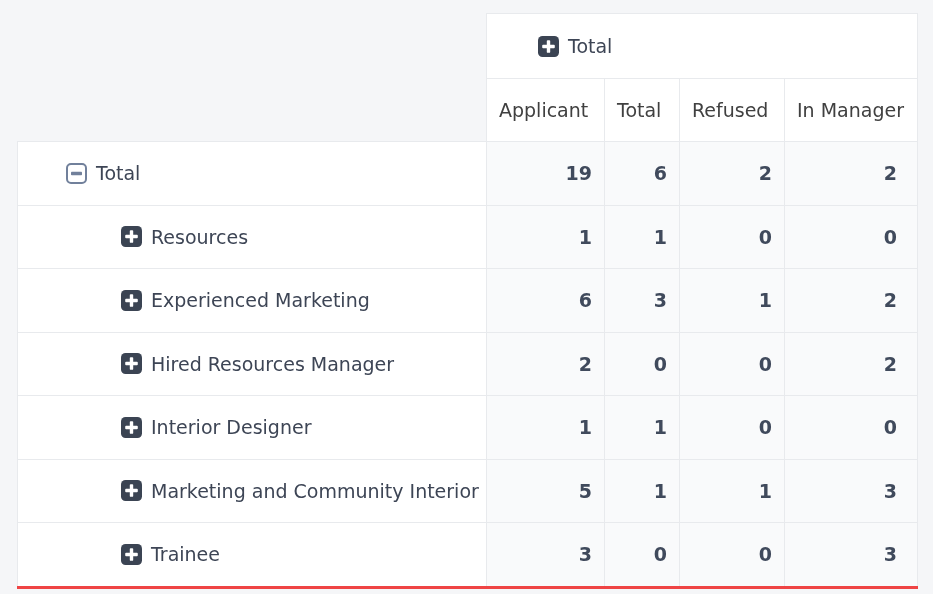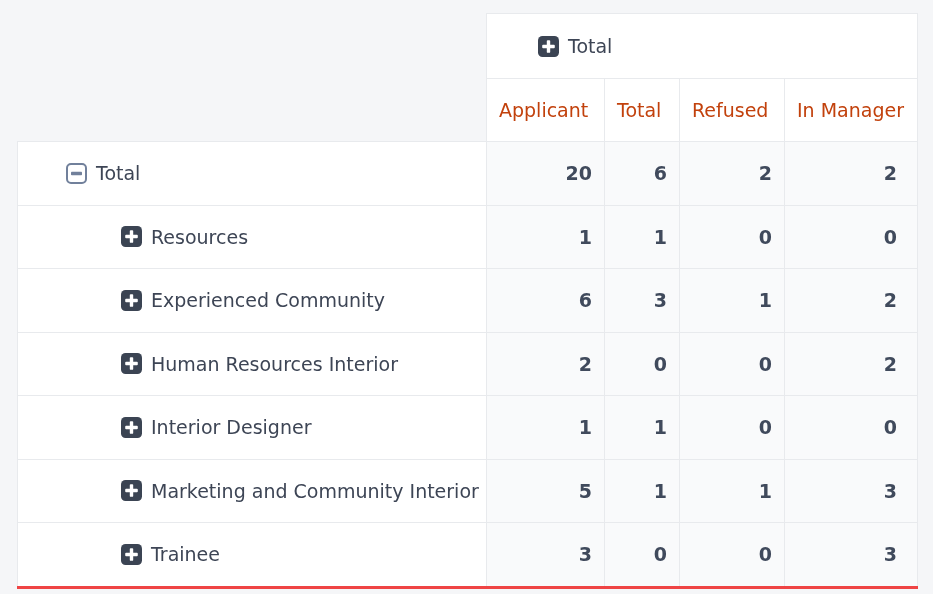--- a/index.html
+++ b/index.html
@@ -41,21 +41,21 @@
     padding: 0 0 0 11px;
     vertical-align: middle;
     cursor: pointer;
   }
   th.measure-header {
     background: #ffffff;
     border: 1px solid #e8eaed;
     height: 62px;
     text-align: left;
     font-weight: normal;
-    color: #c2410c;
+    color: #404040;
     padding: 0 0 0 12px;
     vertical-align: middle;
     white-space: nowrap;
     overflow: hidden;
     cursor: pointer;
   }
   
   th.row-header {
     background: #ffffff;
     border: 1px solid #e8eaed;
@@ -132,21 +132,21 @@
             <span class="cell-flex indent-0">
               <span class="icon">
                 <svg width="21" height="21" viewBox="0 0 21 21" aria-hidden="true">
                   <rect x="1" y="1" width="19" height="19" rx="4" fill="#ffffff" stroke="#71809b" stroke-width="2"></rect>
                   <rect x="5" y="8.8" width="11" height="3.4" rx="0.8" fill="#71809b"></rect>
                 </svg>
               </span>
               <span class="lbl">Total</span>
             </span>
           </th>
-          <td class="value-cell">20</td>
+          <td class="value-cell">19</td>
           <td class="value-cell">6</td>
           <td class="value-cell">2</td>
           <td class="value-cell last-col">2</td>
         </tr>
         <tr>
           <th class="row-header">
             <span class="cell-flex indent-1">
               <span class="icon">
                 <svg width="21" height="21" viewBox="0 0 21 21" aria-hidden="true">
                   <rect width="21" height="21" rx="4.5" fill="#3b4453"></rect>
@@ -165,39 +165,39 @@
         <tr>
           <th class="row-header">
             <span class="cell-flex indent-1">
               <span class="icon">
                 <svg width="21" height="21" viewBox="0 0 21 21" aria-hidden="true">
                   <rect width="21" height="21" rx="4.5" fill="#3b4453"></rect>
                   <rect x="4.2" y="8.8" width="12.6" height="3.4" rx="0.9" fill="#ffffff"></rect>
                   <rect x="8.8" y="4.2" width="3.4" height="12.6" rx="0.9" fill="#ffffff"></rect>
                 </svg>
               </span>
-              <span class="lbl">Experienced Community</span>
+              <span class="lbl">Experienced Marketing</span>
             </span>
           </th>
           <td class="value-cell">6</td>
           <td class="value-cell">3</td>
           <td class="value-cell">1</td>
           <td class="value-cell last-col">2</td>
         </tr>
         <tr>
           <th class="row-header">
             <span class="cell-flex indent-1">
               <span class="icon">
                 <svg width="21" height="21" viewBox="0 0 21 21" aria-hidden="true">
                   <rect width="21" height="21" rx="4.5" fill="#3b4453"></rect>
                   <rect x="4.2" y="8.8" width="12.6" height="3.4" rx="0.9" fill="#ffffff"></rect>
                   <rect x="8.8" y="4.2" width="3.4" height="12.6" rx="0.9" fill="#ffffff"></rect>
                 </svg>
               </span>
-              <span class="lbl">Human Resources Interior</span>
+              <span class="lbl">Hired Resources Manager</span>
             </span>
           </th>
           <td class="value-cell">2</td>
           <td class="value-cell">0</td>
           <td class="value-cell">0</td>
           <td class="value-cell last-col">2</td>
         </tr>
         <tr>
           <th class="row-header">
             <span class="cell-flex indent-1">

